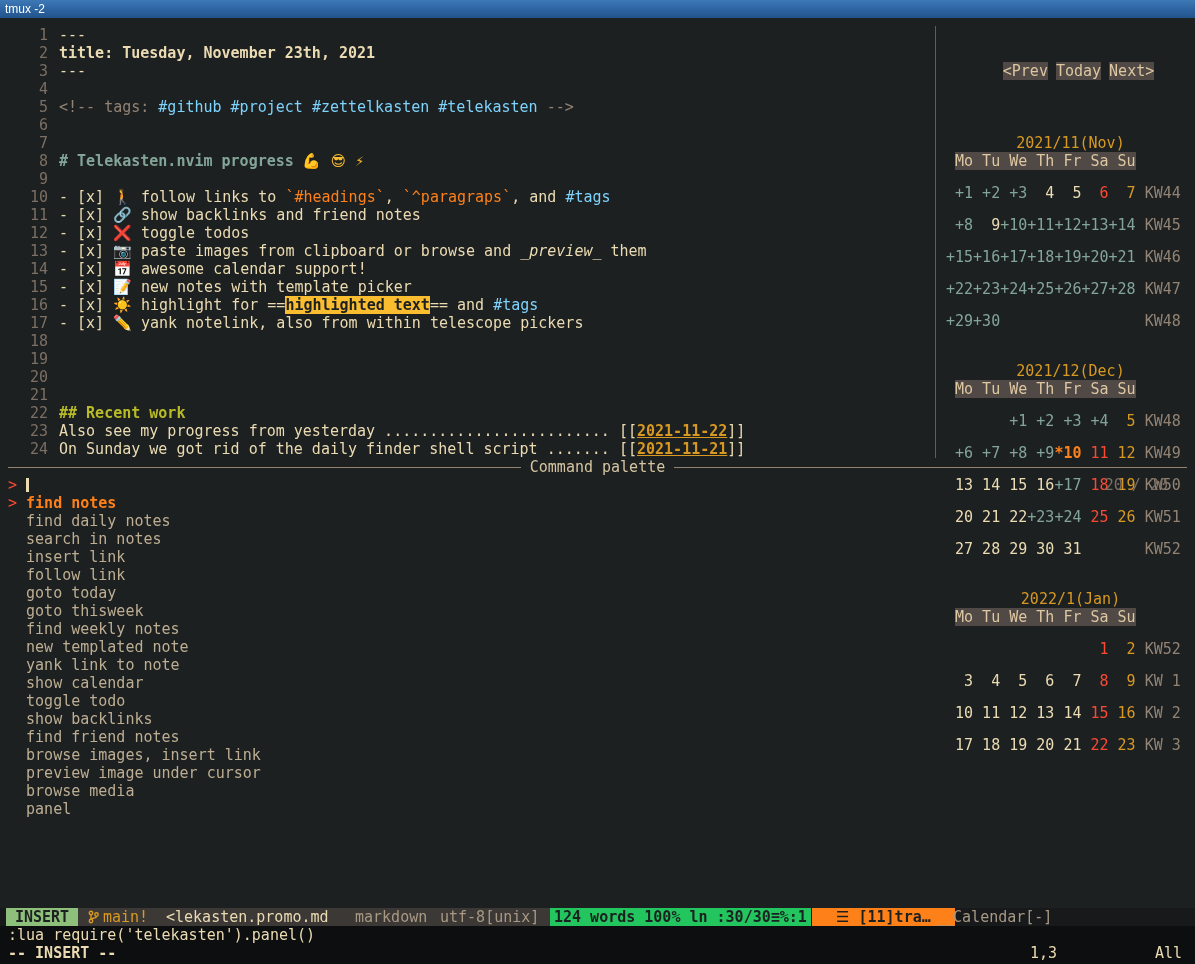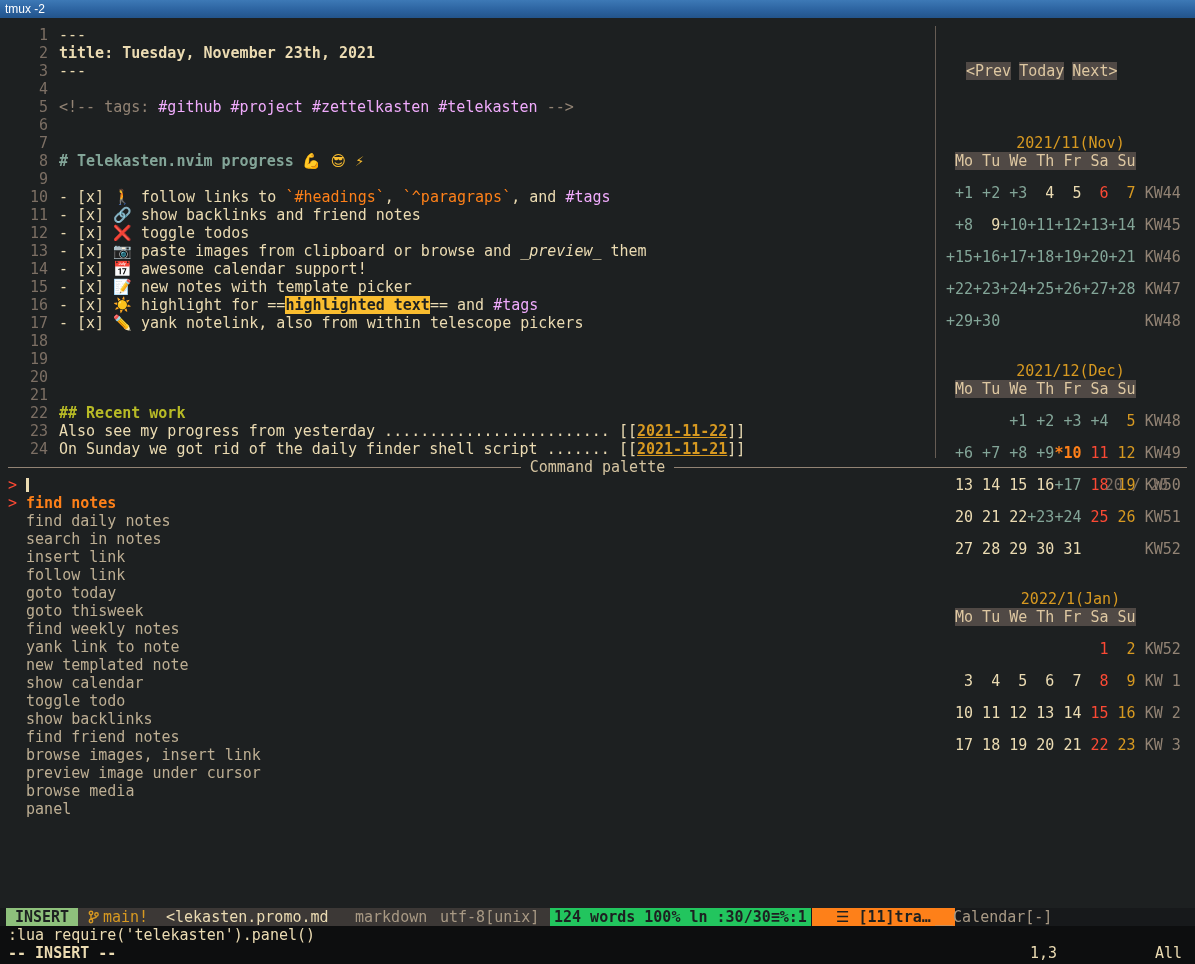--- a/index.html
+++ b/index.html
@@ -9,41 +9,41 @@
   .term{position:relative;height:946px;font:15px/18px "DejaVu Sans Mono","DejaVu Sans",monospace;color:#ebdbb2;}
 
   
   #editor{position:absolute;top:8px;left:6px;width:928px;}
   .eline{display:flex;height:18px;}
   .lnum{width:42px;text-align:right;color:#7c6f64;flex:none;}
   .ltext{padding-left:11px;white-space:pre;}
   .s-fg{color:#ebdbb2;}
   .s-title{color:#ebdbb2;font-weight:bold;}
   .s-comment{color:#928374;}
-  .s-tag{color:#f0abfc;}
+  .s-tag{color:#7dd3fc;}
   .s-h1{color:#83a598;font-weight:bold;}
   .s-h2{color:#b8bb26;font-weight:bold;}
   .s-code{color:#fe8019;}
   .s-link{color:#d5c4a1;text-decoration:underline;}
   .s-url{color:#83a598;text-decoration:underline;}
   .s-date{color:#d79921;font-weight:bold;text-decoration:underline;}
   .s-mark{background:#fabd2f;color:#1d2021;font-weight:bold;}
   .s-em{color:#ebdbb2;font-style:italic;}
   .s-e-yellow{color:#fabd2f;}
   .s-e-red{color:#fb4934;}
   .s-e-blue{color:#83a598;}
   .s-e-gray{color:#928374;}
   .s-e-tan{color:#d79921;}
 
   
   .vsep{position:absolute;left:935px;top:8px;width:1px;height:432px;background:#665c54;}
 
   
   .calendar{position:absolute;left:946px;top:8px;width:249px;white-space:pre;}
-  .cal-nav{height:18px;text-align:left;white-space:normal;padding-left:16px;}
+  .cal-nav{height:18px;text-align:center;white-space:normal;padding-left:16px;}
   .chip{background:#504945;color:#ddc7a1;margin:0 4px;}
   .cal-title{height:18px;margin-top:18px;text-align:center;color:#d79921;}
   .cal-row{height:32px;}
   .dow{background:#504945;color:#ddc7a1;}
   .c-note{color:#83a598;}
   .c-day{color:#ebdbb2;}
   .c-sat{color:#fb4934;}
   .c-sun{color:#d79921;}
   .c-today{color:#fe8019;font-weight:bold;}
   .c-empty{color:#ebdbb2;}
@@ -202,22 +202,22 @@
       <div class="pal-row prompt"><span class="pcaret">&gt; </span><span class="cursor"></span><span class="counter">20 / 20</span></div>
       <div id="pal-items">
           <div class="pal-row"><span class="pcaret">&gt; </span><span class="sel-label">find notes</span></div>
           <div class="pal-row"><span class="pcaret">  </span><span class="item-label">find daily notes</span></div>
           <div class="pal-row"><span class="pcaret">  </span><span class="item-label">search in notes</span></div>
           <div class="pal-row"><span class="pcaret">  </span><span class="item-label">insert link</span></div>
           <div class="pal-row"><span class="pcaret">  </span><span class="item-label">follow link</span></div>
           <div class="pal-row"><span class="pcaret">  </span><span class="item-label">goto today</span></div>
           <div class="pal-row"><span class="pcaret">  </span><span class="item-label">goto thisweek</span></div>
           <div class="pal-row"><span class="pcaret">  </span><span class="item-label">find weekly notes</span></div>
+          <div class="pal-row"><span class="pcaret">  </span><span class="item-label">new templated note</span></div>
           <div class="pal-row"><span class="pcaret">  </span><span class="item-label">yank link to note</span></div>
-          <div class="pal-row"><span class="pcaret">  </span><span class="item-label">new templated note</span></div>
           <div class="pal-row"><span class="pcaret">  </span><span class="item-label">show calendar</span></div>
           <div class="pal-row"><span class="pcaret">  </span><span class="item-label">toggle todo</span></div>
           <div class="pal-row"><span class="pcaret">  </span><span class="item-label">show backlinks</span></div>
           <div class="pal-row"><span class="pcaret">  </span><span class="item-label">find friend notes</span></div>
           <div class="pal-row"><span class="pcaret">  </span><span class="item-label">browse images, insert link</span></div>
           <div class="pal-row"><span class="pcaret">  </span><span class="item-label">preview image under cursor</span></div>
           <div class="pal-row"><span class="pcaret">  </span><span class="item-label">browse media</span></div>
           <div class="pal-row"><span class="pcaret">  </span><span class="item-label">panel</span></div>
         </div>
     </div>

